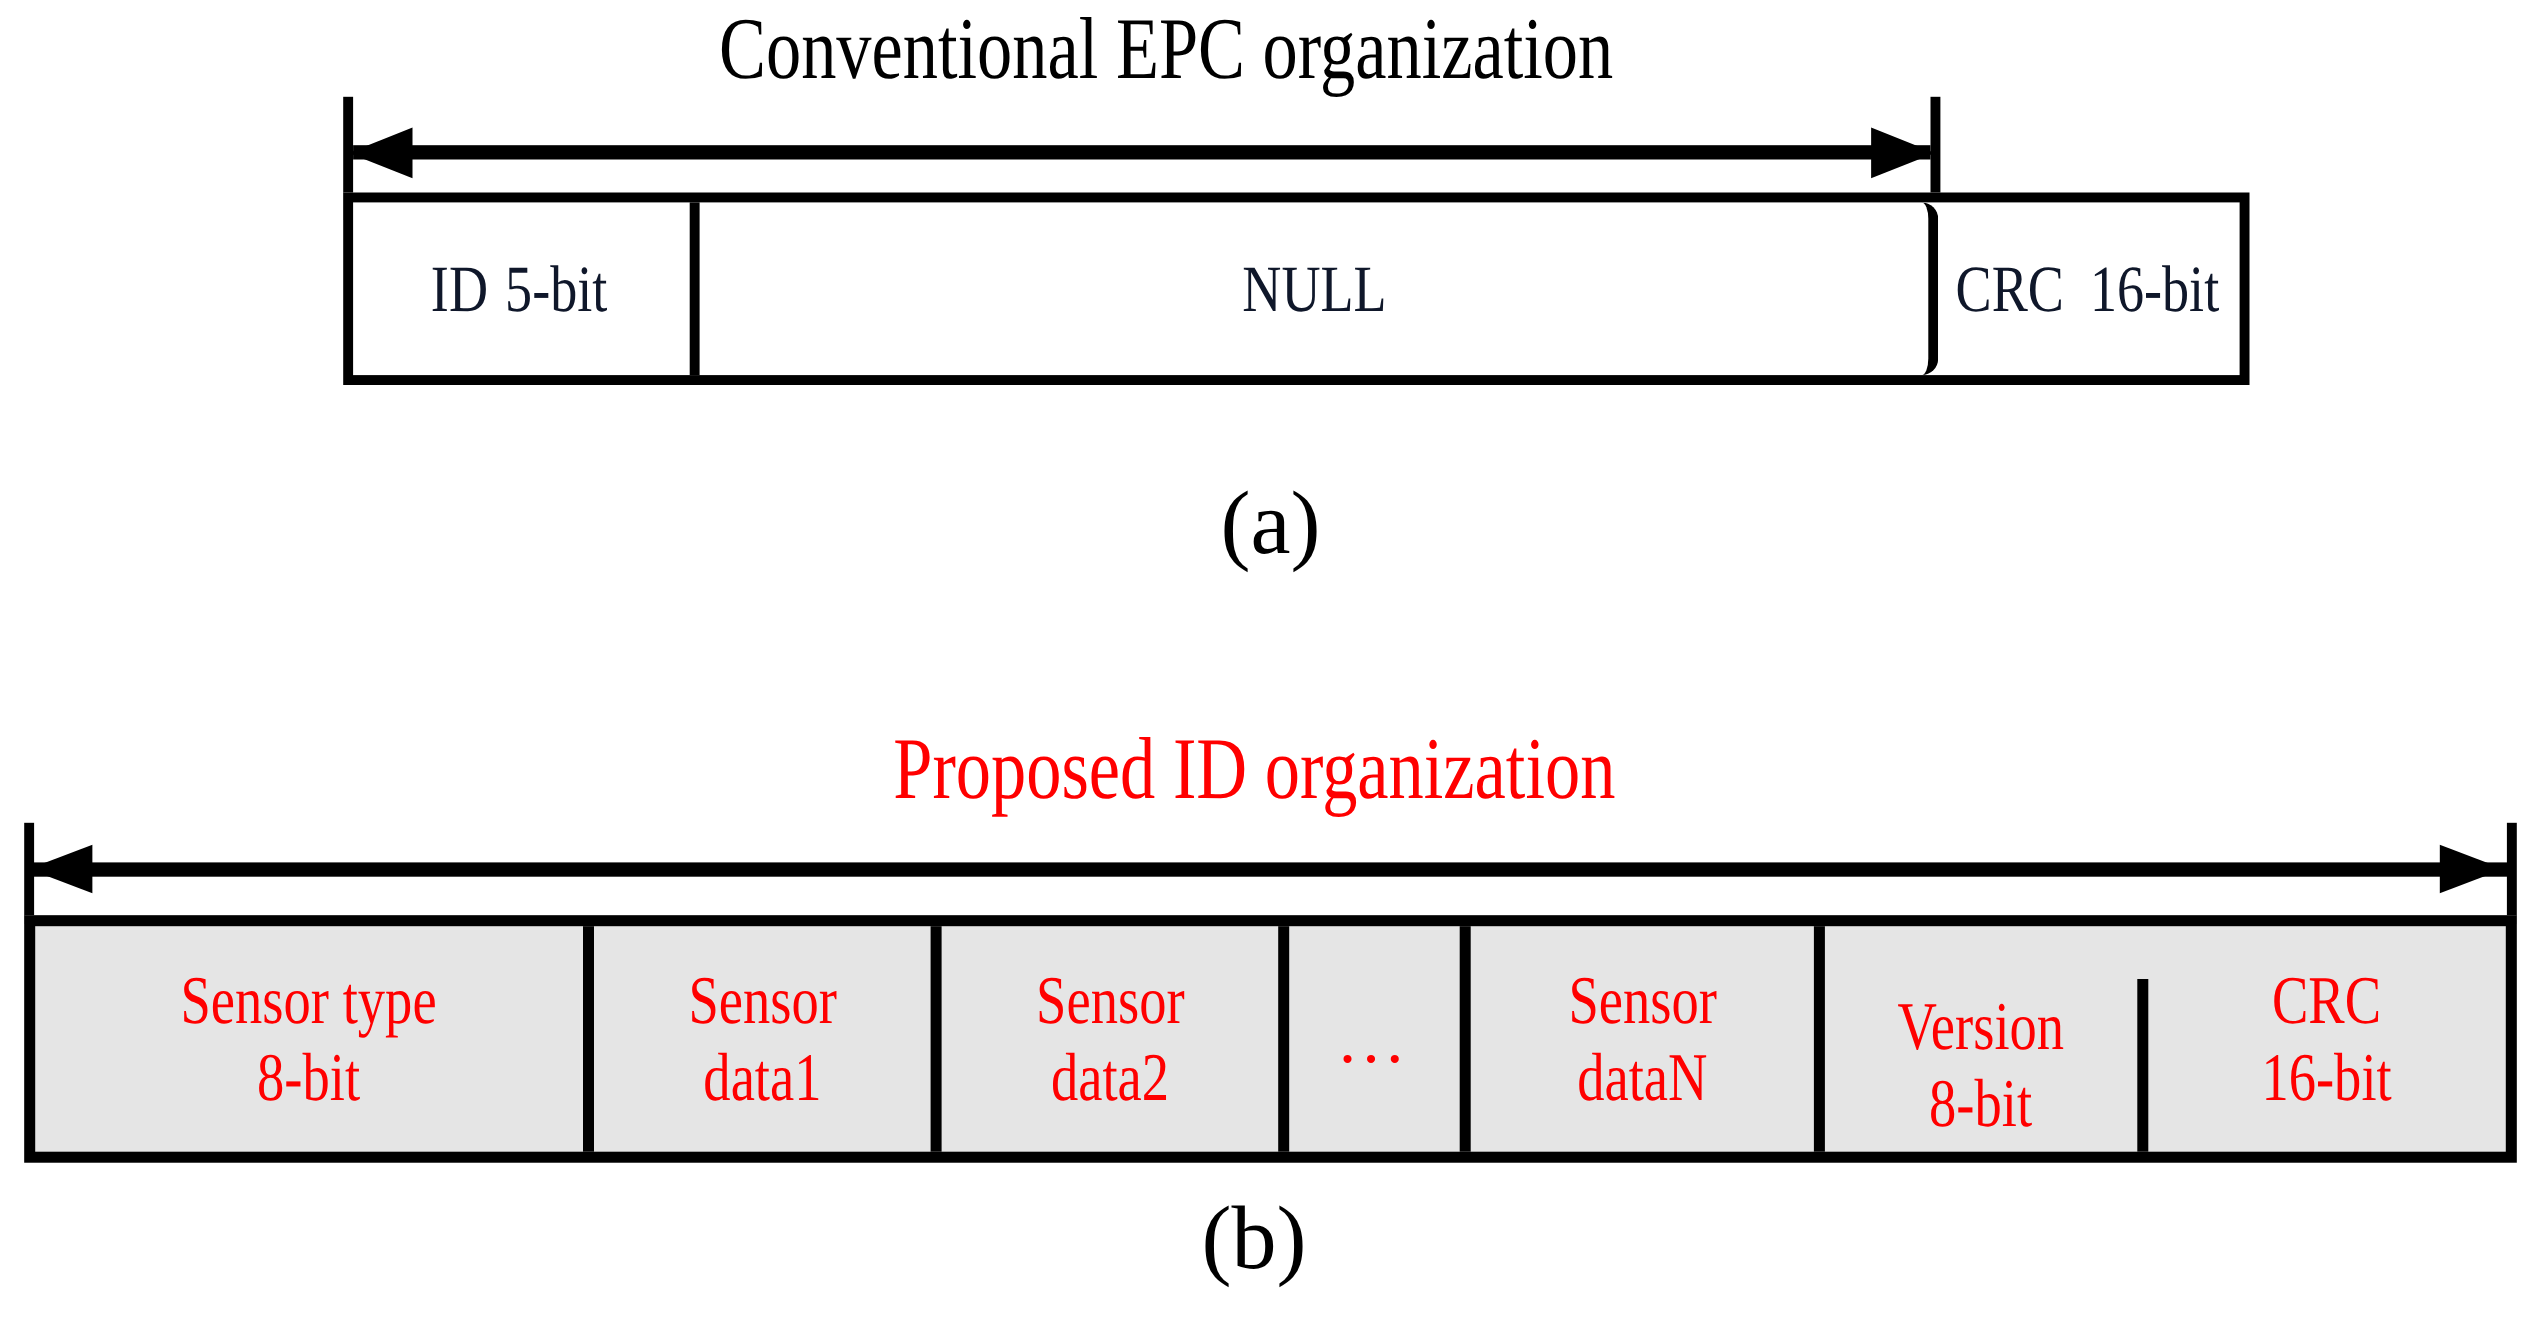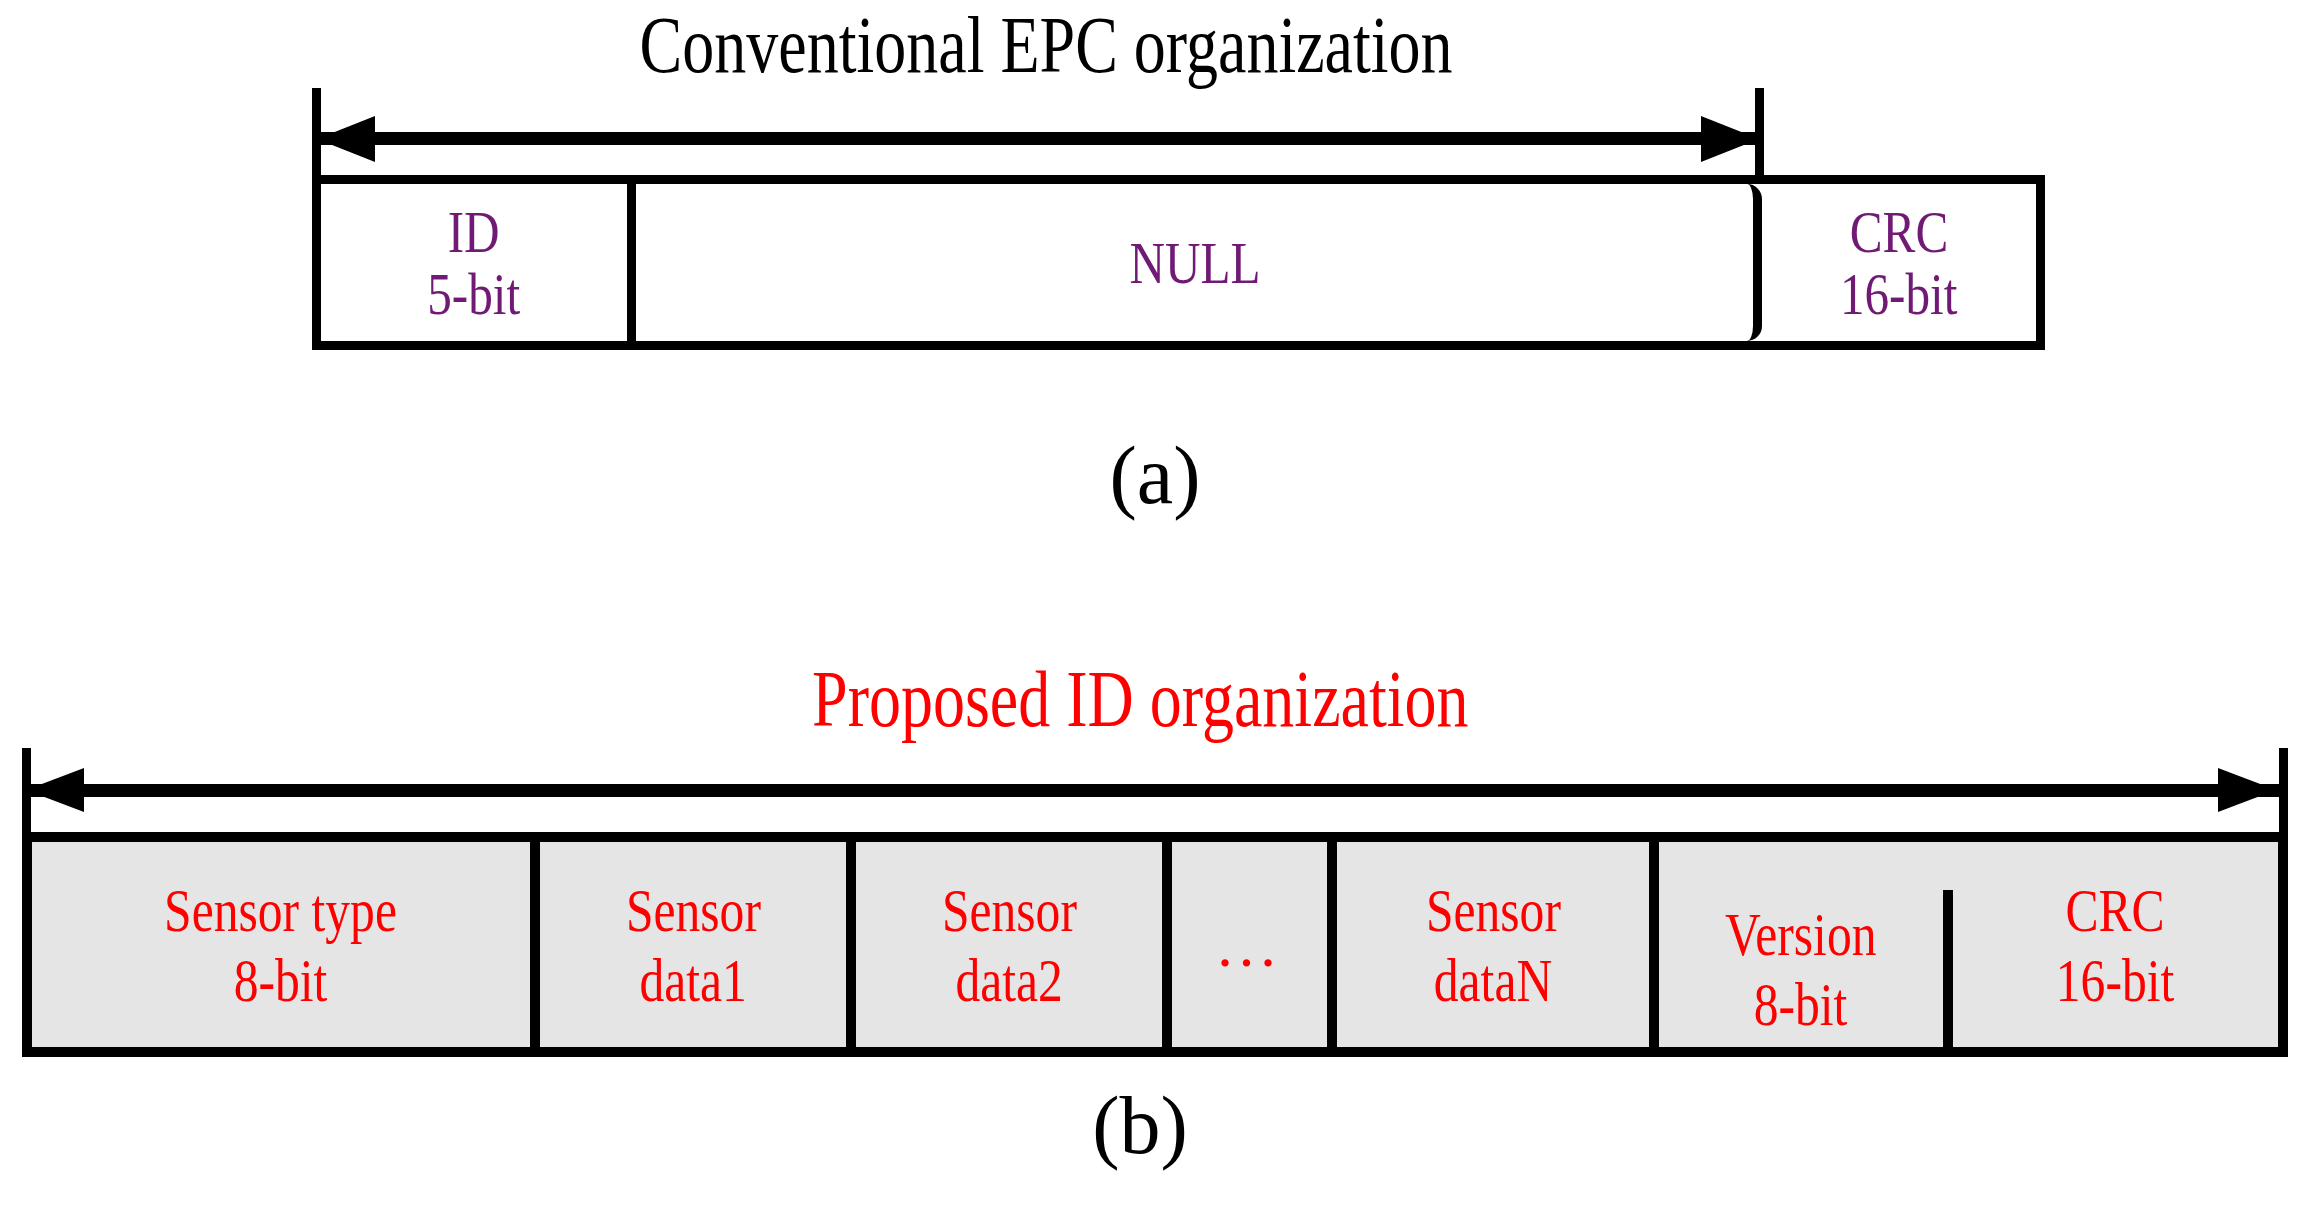--- a/index.html
+++ b/index.html
@@ -27,21 +27,21 @@
 
   
   .cond {
     font-family: "Liberation Serif", "DejaVu Serif", serif;
     transform-origin: center center;
     white-space: nowrap;
   }
 
   
   #panel-a-title {
-    left: 346px;
+    left: 360px;
     top: 2px;
     width: 1400px;
     text-align: center;
     font-size: 80px;
     line-height: 86px;
     color: #000000;
     white-space: nowrap;
   }
   #panel-a-title .sq { display: inline-block; transform: scaleX(0.80); transform-origin: center center; }
 
@@ -70,24 +70,23 @@
     left: 312px; top: 175px;
     width: 1733px; height: 175px;
     border: 9px solid #000;
     box-sizing: border-box;
     display: flex;
     background: #fff;
   }
   #a-frame .cell {
     box-sizing: border-box;
     display: flex;
-    flex-direction: column;
     align-items: center;
     justify-content: center;
-    color: #701a75;
+    color: #0f172a;
     font-size: 60px;
     line-height: 62px;
     border-right: 9px solid #000;
     overflow: hidden;
     white-space: nowrap;
   }
   #a-frame .cell:last-child { border-right: none; }
   #a-frame .cell .sq { display: inline-block; transform: scaleX(0.82); transform-origin: center center; }
   #a-cell-id   { flex: 0 0 315px; }
   #a-cell-null { flex: 1 1 auto; border-radius: 15px; }

